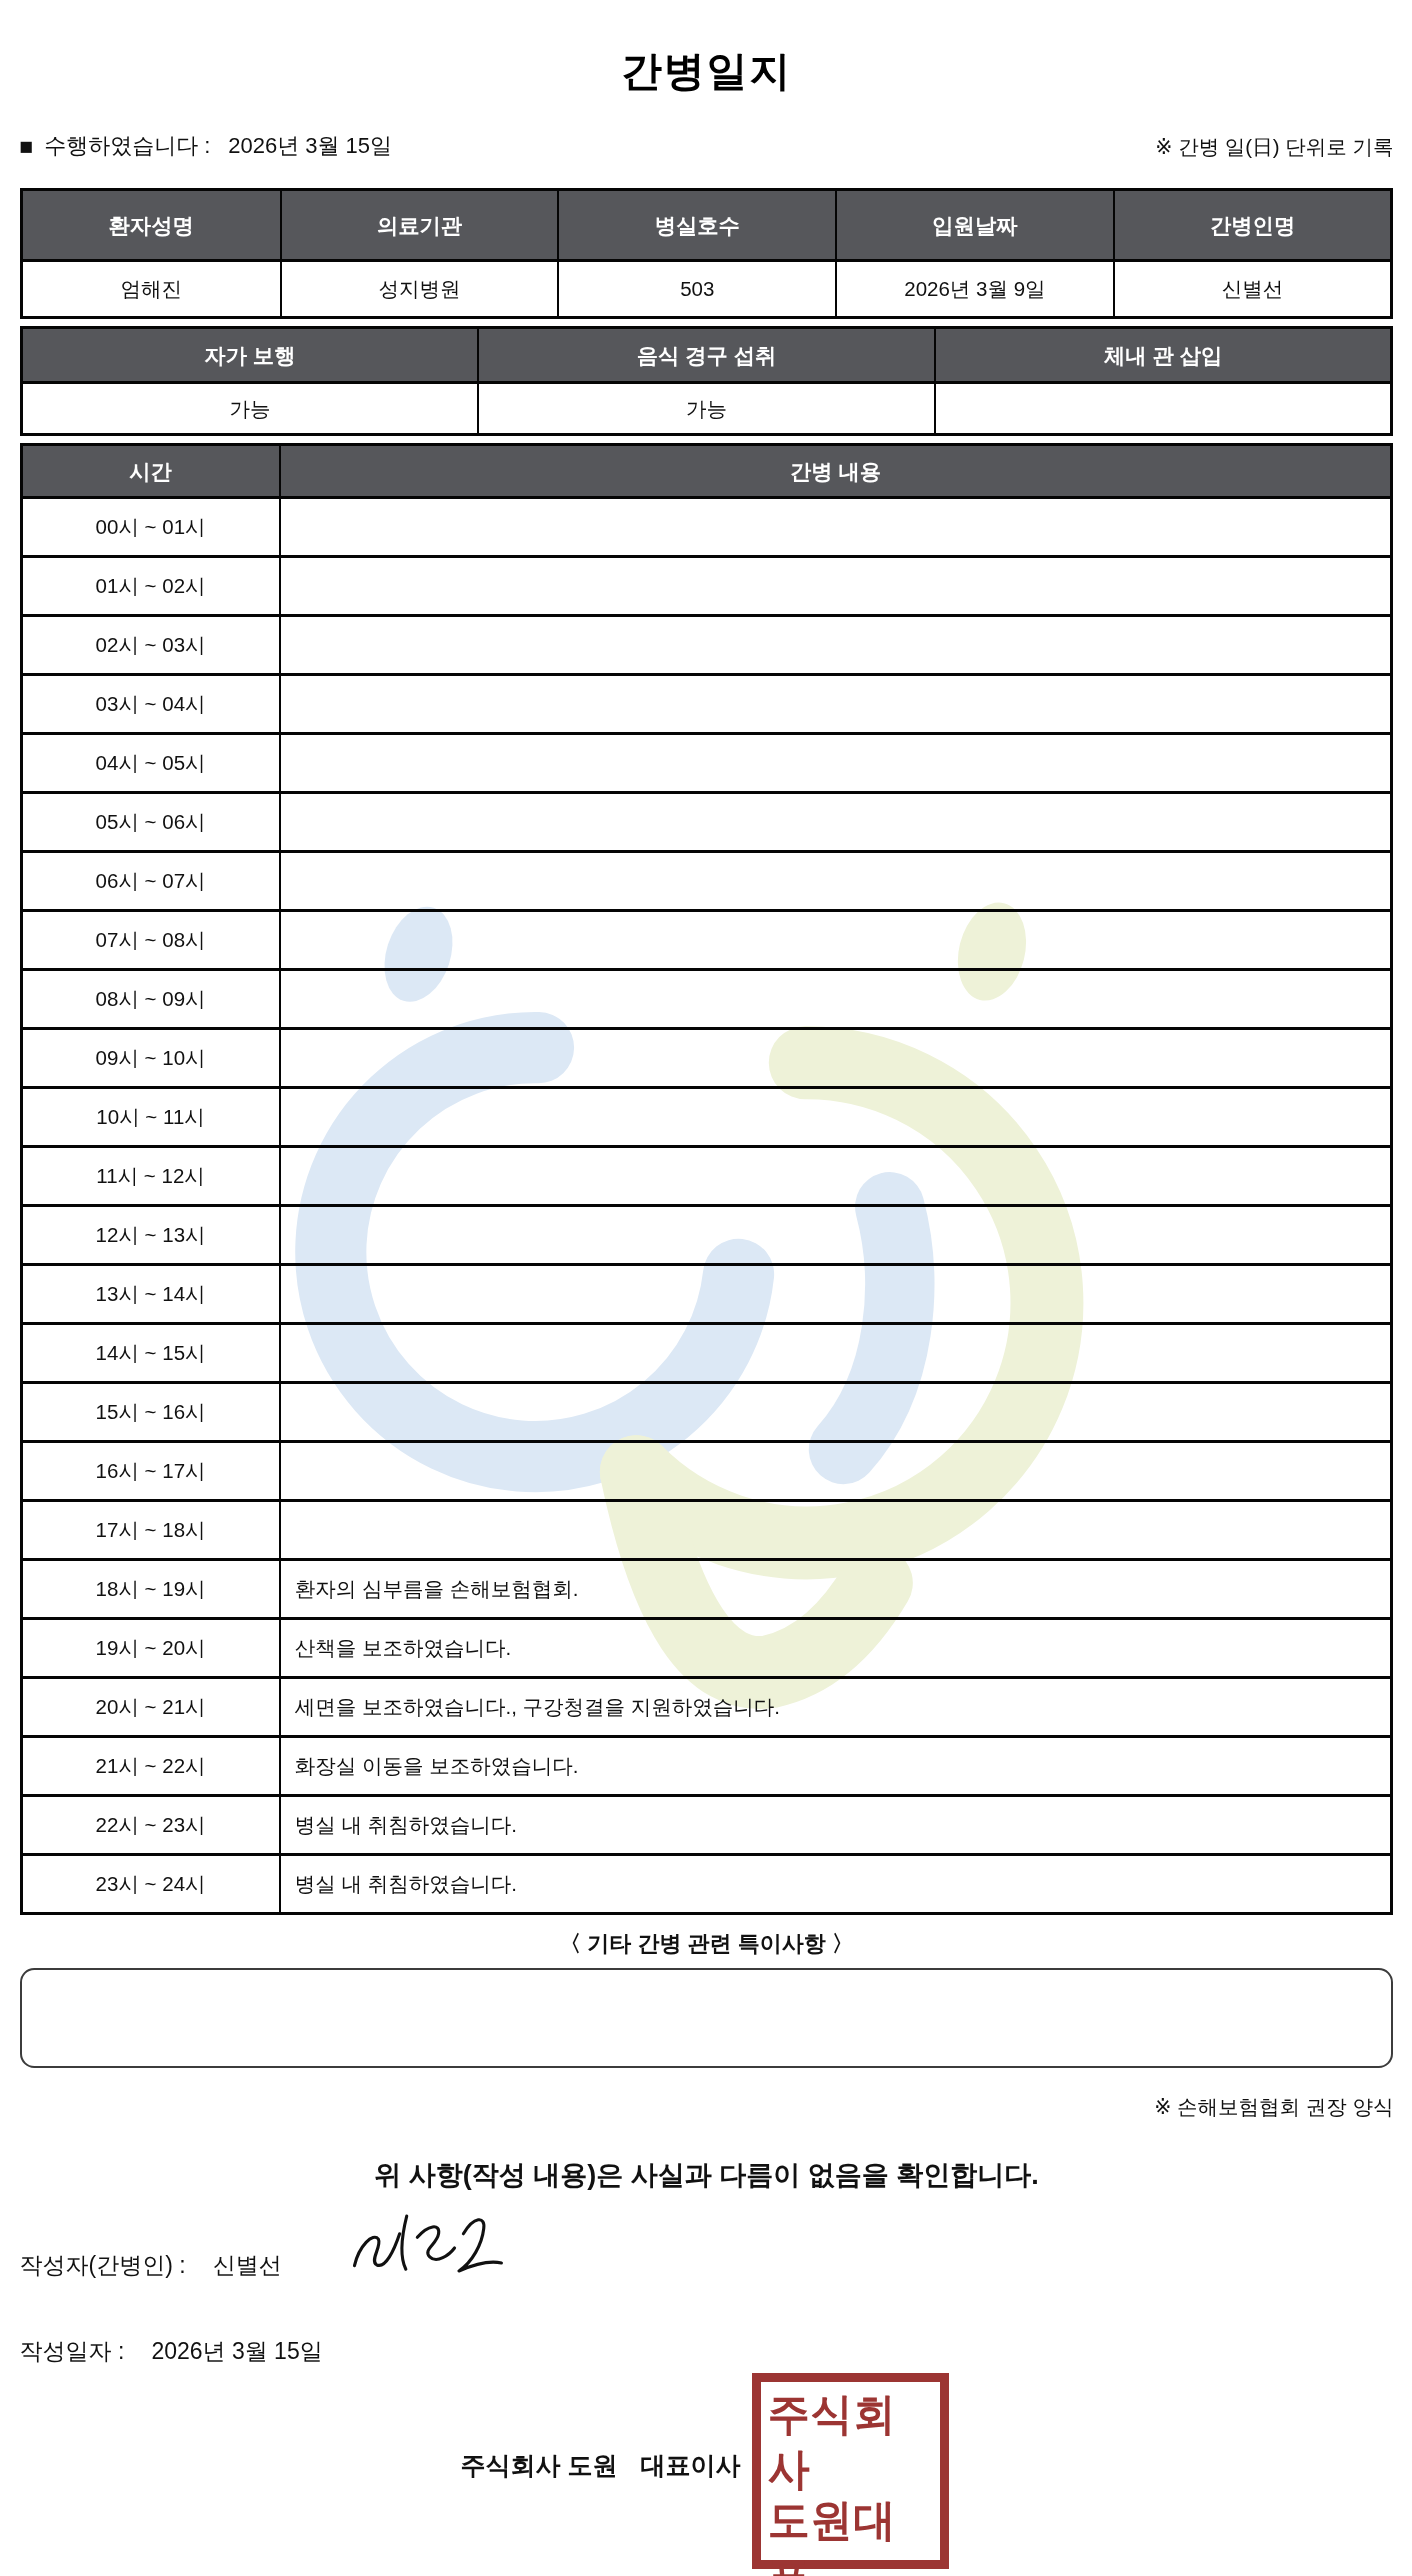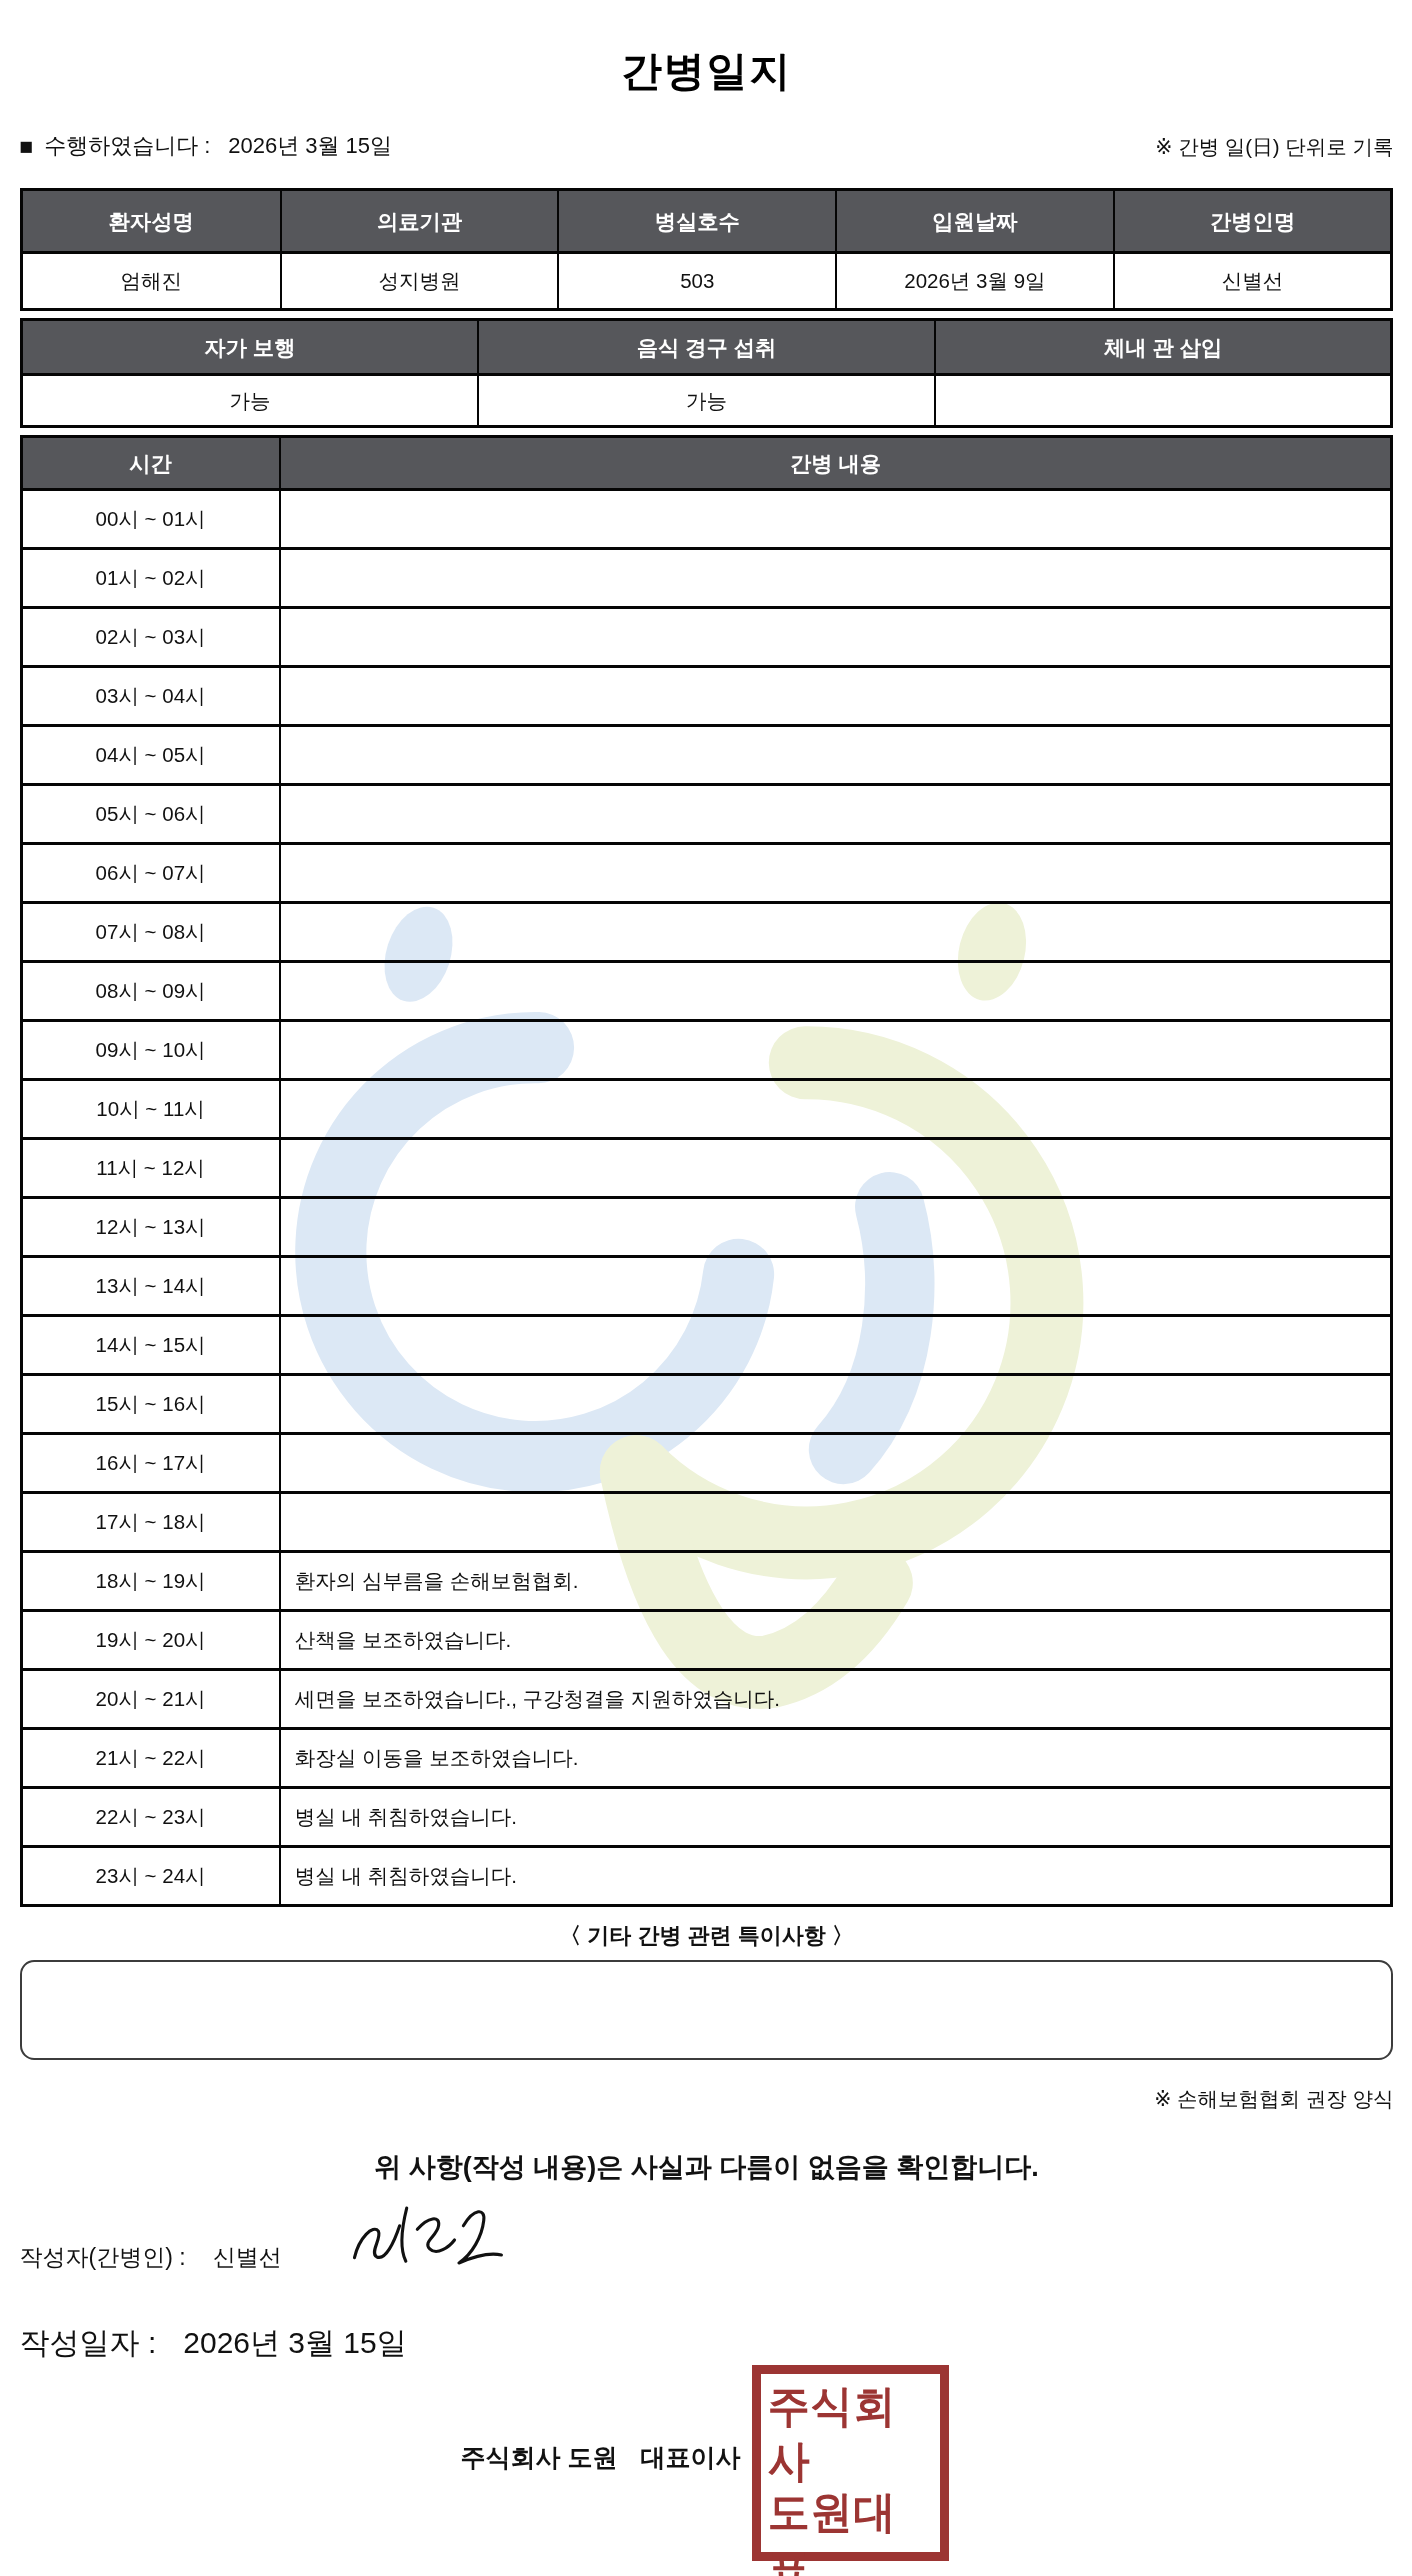--- a/index.html
+++ b/index.html
@@ -18,21 +18,21 @@
   .meta-right { font-size:20.5px; }
 
   .tbl { border:3.6px solid #050505; background:transparent; }
   .trow { display:flex; }
   .trow + .trow { border-top:3.6px solid #050505; }
   .cell { flex:1; display:flex; align-items:center; justify-content:center; font-size:20.5px; }
   .cell + .cell { border-left:2.7px solid #050505; }
   .hcell { background:#56575b; color:#fff; font-weight:700; font-size:21.3px; }
 
   .patient-tbl { margin-top:27px; }
-  .patient-tbl .trow.h { height:60px; }
+  .patient-tbl .trow.h { height:68px; }
   .patient-tbl .trow.v { height:57px; }
   .patient-tbl .cell:first-child { flex:0 0 18.8%; }
 
   .status-tbl { margin-top:7.1px; }
   .status-tbl .trow.h { height:52px; }
   .status-tbl .trow.v { height:52px; }
 
   .care-tbl { margin-top:7.1px; }
   .care-tbl .trow.h { height:50px;border-radius:19px; }
   .care-tbl .trow.r { height:59px; }
@@ -42,21 +42,21 @@
   .extra-title { margin-top:14.2px; text-align:center; font-size:22px; font-weight:700; }
   .notes-box { margin-top:9px; height:100px; border:2.7px solid #3c3c3c; border-radius:14.2px; background:#fff; }
   .form-note { margin-top:25px; text-align:right; font-size:20.5px; }
 
   .confirmation { margin-top:36px; text-align:center; font-size:27px; font-weight:700; }
 
   .writer-row { margin-top:53px; position:relative; height:39px; display:flex; align-items:center; font-size:23px; }
   .writer-row .name { margin-left:27px; }
   .signature { position:absolute; left:327px; top:-37px; }
 
-  .date-row { margin-top:50px; height:32px; display:flex; align-items:center; font-size:30px; }
+  .date-row { margin-top:50px; height:32px; display:flex; align-items:center; font-size:23px; }
   .date-row .val { margin-left:27px; }
 
   .company-row { margin-top:5.3px; position:relative; height:201px; }
   .company-label { position:absolute; left:441px; top:76px; font-size:25px; font-weight:700; }
   .company-label .ceo { margin-left:23px; }
 
   .stamp { position:absolute; left:732px; top:0; width:197px; height:196px;
            border:9px solid currentColor; color:#9c3533; background:#fff;
            padding:6.2px 7.1px; display:flex; flex-direction:column; justify-content:space-between; }
   .stamp-row { font-size:42px; font-weight:800; line-height:53px; letter-spacing:0.9px;

